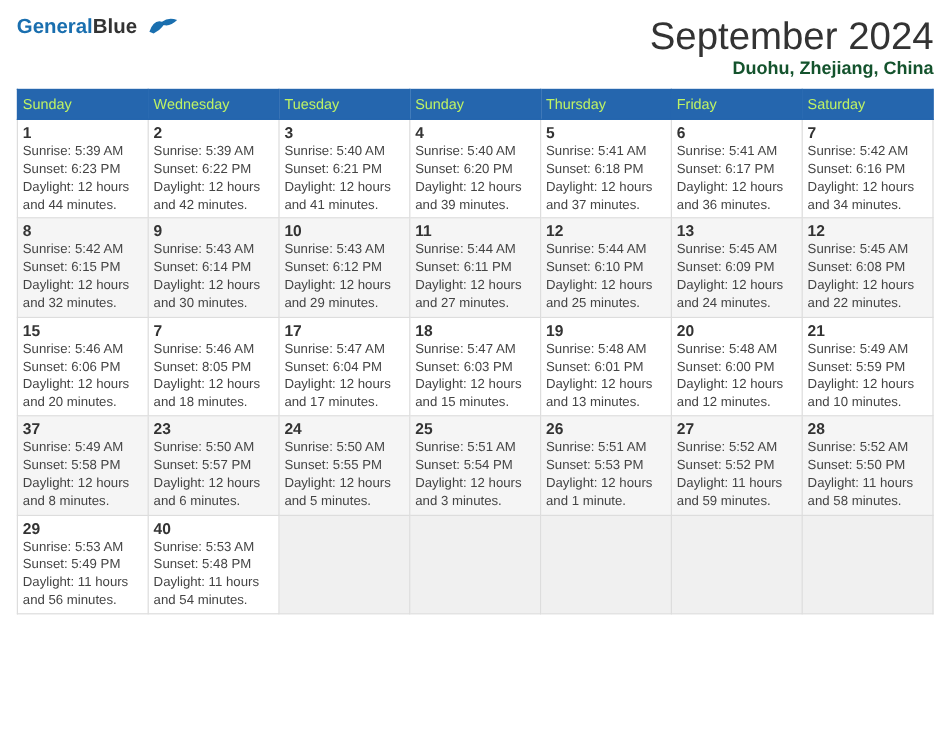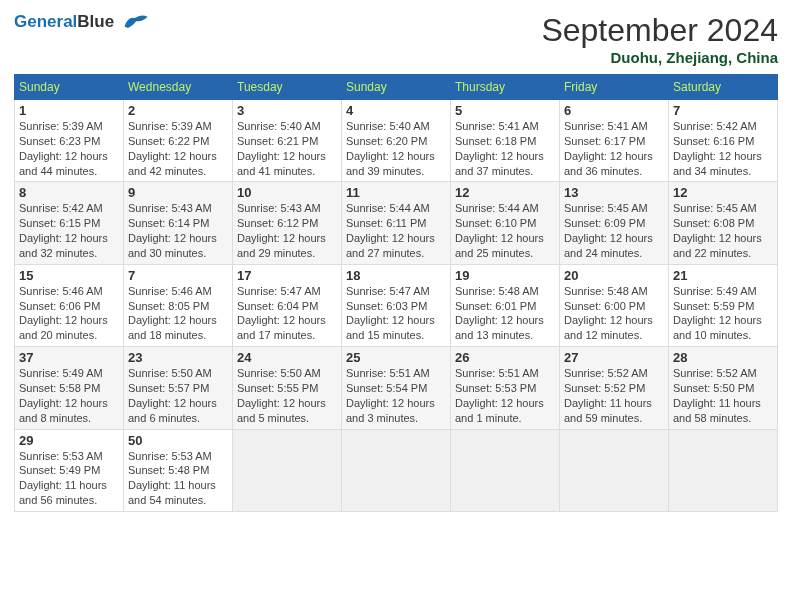--- a/index.html
+++ b/index.html
@@ -327,21 +327,21 @@
         </tr>
         <tr>
           <td>
             <span class="day-num">29</span>
             <div class="day-info">Sunrise: 5:53 AM
 Sunset: 5:49 PM
 Daylight: 11 hours
 and 56 minutes.</div>
           </td>
           <td>
-            <span class="day-num">50</span>
+            <span class="day-num">40</span>
             <div class="day-info">Sunrise: 5:53 AM
 Sunset: 5:48 PM
 Daylight: 11 hours
 and 54 minutes.</div>
           </td>
           <td class="empty"></td>
           <td class="empty"></td>
           <td class="empty"></td>
           <td class="empty"></td>
           <td class="empty"></td>

